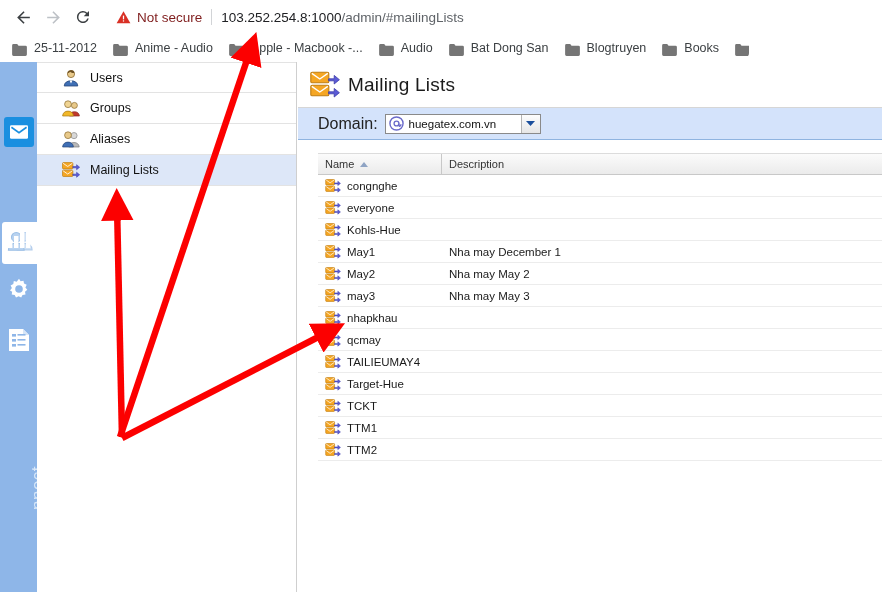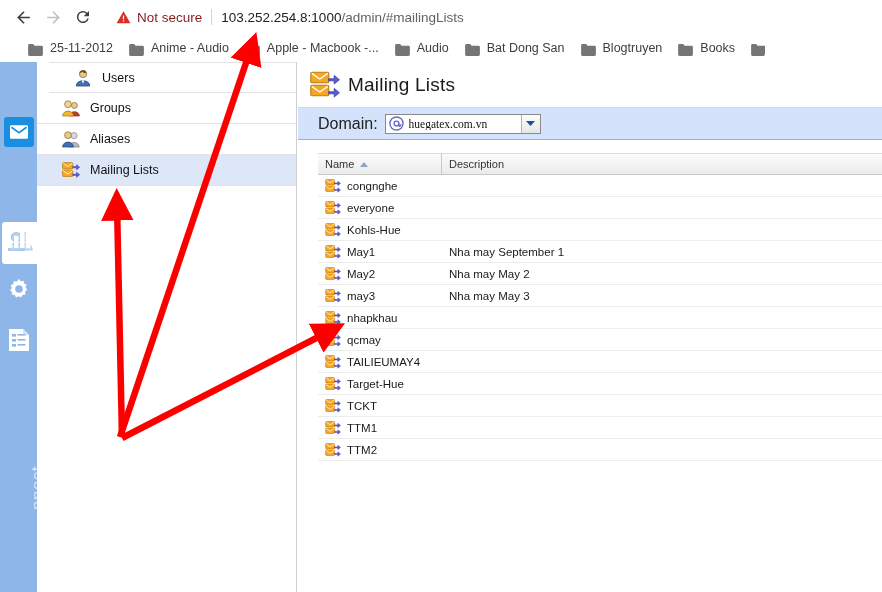--- a/index.html
+++ b/index.html
@@ -18,21 +18,21 @@
   .navbtn.dim{color:#bdc1c6;}
   .omnibox{flex:1;display:flex;align-items:center;height:28px;margin-left:6px;
            border-radius:14px;padding:0 12px;}
   .warn-icon{width:15px;height:15px;flex:0 0 auto;margin-right:6px;}
   .notsecure{color:#7f1d1d;font-size:13.5px;letter-spacing:0;white-space:nowrap;}
   .divider{width:1px;height:16px;background:#d2d4d7;margin:0 9px;}
   .urltext{font-size:13.5px;color:#202124;white-space:nowrap;overflow:hidden;}
   .urltext .path{color:#5f6368;}
 
   .bookmarks{position:absolute;left:0;top:34px;width:882px;height:28px;
-             display:flex;align-items:center;padding-left:22px;box-sizing:border-box;}
+             display:flex;align-items:center;padding-left:6px;box-sizing:border-box;}
   .bm{display:flex;align-items:center;margin-right:4px;padding:3px 6px;border-radius:4px;
       white-space:nowrap;flex:0 0 auto;}
   .bm .fld{width:15px;height:12px;margin-right:7px;flex:0 0 auto;}
   .bm span.lbl{font-size:12.5px;color:#3c4043;}
   .bm.clipped{overflow:hidden;width:14px;padding-right:0;}
 
   
   .rail{position:absolute;left:0;top:62px;width:37px;height:530px;background:#8eb6e8;}
   .rail .slot{position:absolute;left:0;width:37px;height:44px;display:flex;
               align-items:center;justify-content:center;}
@@ -47,40 +47,40 @@
   .railtext{position:absolute;left:2px;bottom:0px;width:34px;height:86px;
             color:#d8e7f8;font-size:17px;letter-spacing:.5px;}
   .railtext span{display:block;transform:rotate(-90deg);transform-origin:left top;
                  position:absolute;left:26px;top:4px;white-space:nowrap;}
 
   
   .navpanel{position:absolute;left:37px;top:62px;width:260px;height:530px;background:#fff;
             border-right:1px solid #cfcfcf;box-sizing:border-box;}
   .navitem{height:31px;display:flex;align-items:center;padding-left:25px;
            border-bottom:1px solid #e3e3e3;box-sizing:border-box;}
-  .navitem.first{border-top:1px solid #e3e3e3;margin-left:12px;}
+  .navitem.first{border-top:1px solid #e3e3e3;}
   .navitem.sel{background:#dde7f8;}
   .navitem .nicon{width:18px;height:18px;margin-right:10px;flex:0 0 auto;
                   display:flex;align-items:center;justify-content:center;}
   .navitem .nlabel{font-size:12.5px;color:#111;}
 
   
   .content{position:absolute;left:298px;top:62px;width:584px;height:530px;background:#fff;}
   .chead{height:46px;display:flex;align-items:center;padding-left:12px;
          border-bottom:1px solid #d6d6d6;box-sizing:border-box;}
   .chead .hicon{width:30px;height:28px;margin-right:8px;flex:0 0 auto;}
   .chead h1{margin:0;font-size:19px;font-weight:normal;color:#1b1b1b;letter-spacing:.2px;}
 
   .toolbar{height:32px;background:#d4e3fb;border-bottom:1px solid #8fb4e0;
            display:flex;align-items:center;padding-left:20px;box-sizing:border-box;}
   .toolbar .tl{font-size:16px;color:#222;margin-right:7px;}
   .ddl{display:flex;align-items:center;height:20px;width:156px;background:#fff;
        border:1px solid #8a8a8a;box-sizing:border-box;}
   .ddl .at{width:15px;height:15px;margin:0 5px 0 3px;flex:0 0 auto;}
-  .ddl .dval{font-size:11.5px;color:#111;flex:1;white-space:nowrap;overflow:hidden;font-family:Liberation Serif, serif;}
+  .ddl .dval{font-size:11.5px;color:#111;flex:1;white-space:nowrap;overflow:hidden;}
   .ddl .arrowbox{width:18px;height:18px;border-left:1px solid #b4b4b4;
                  background:linear-gradient(#fdfdfd,#e6e6e6);
                  display:flex;align-items:center;justify-content:center;flex:0 0 auto;}
 
   .grid{position:absolute;left:20px;top:91px;width:564px;}
   .ghead{display:flex;height:20px;align-items:center;
          background:linear-gradient(#fbfbfb,#ebebeb);border-bottom:1px solid #c8c8c8;
          border-top:1px solid #dcdcdc;}
   .ghead .gh{font-size:11px;color:#333;padding-left:7px;box-sizing:border-box;
              display:flex;align-items:center;height:20px;}
@@ -405,21 +405,21 @@
                     <path d="M12 5h4.2V2.9L19.6 5.7 16.2 8.5V6.4H12z" fill="#5b5bd6" stroke="#3a3aa8" stroke-width=".6"></path>
                   </g>
                   <g transform="translate(0,9)">
                     <rect x="0.6" y="0" width="11.4" height="7" rx="1" fill="#f5a623" stroke="#c07d10" stroke-width=".8"></rect>
                     <path d="M1.2 0.7 6.3 4.3 11.4 0.7" stroke="#fff" stroke-width=".9" fill="none"></path>
                     <path d="M12 4.4h4.2V2.3L19.6 5.1 16.2 7.9V5.8H12z" fill="#5b5bd6" stroke="#3a3aa8" stroke-width=".6"></path>
                   </g>
                 </svg></span>
               <span class="ntext">May1</span>
             </div>
-            <div class="cdesc">Nha may September 1</div>
+            <div class="cdesc">Nha may December 1</div>
           </div>
           <div class="grow">
             <div class="cname">
               <span class="licon"><svg width="16" height="14" viewBox="0 0 20 18">
                   <g>
                     <rect x="0.6" y="0.6" width="11.4" height="7" rx="1" fill="#f5a623" stroke="#c07d10" stroke-width=".8"></rect>
                     <path d="M1.2 1.3 6.3 4.9 11.4 1.3" stroke="#fff" stroke-width=".9" fill="none"></path>
                     <path d="M12 5h4.2V2.9L19.6 5.7 16.2 8.5V6.4H12z" fill="#5b5bd6" stroke="#3a3aa8" stroke-width=".6"></path>
                   </g>
                   <g transform="translate(0,9)">

